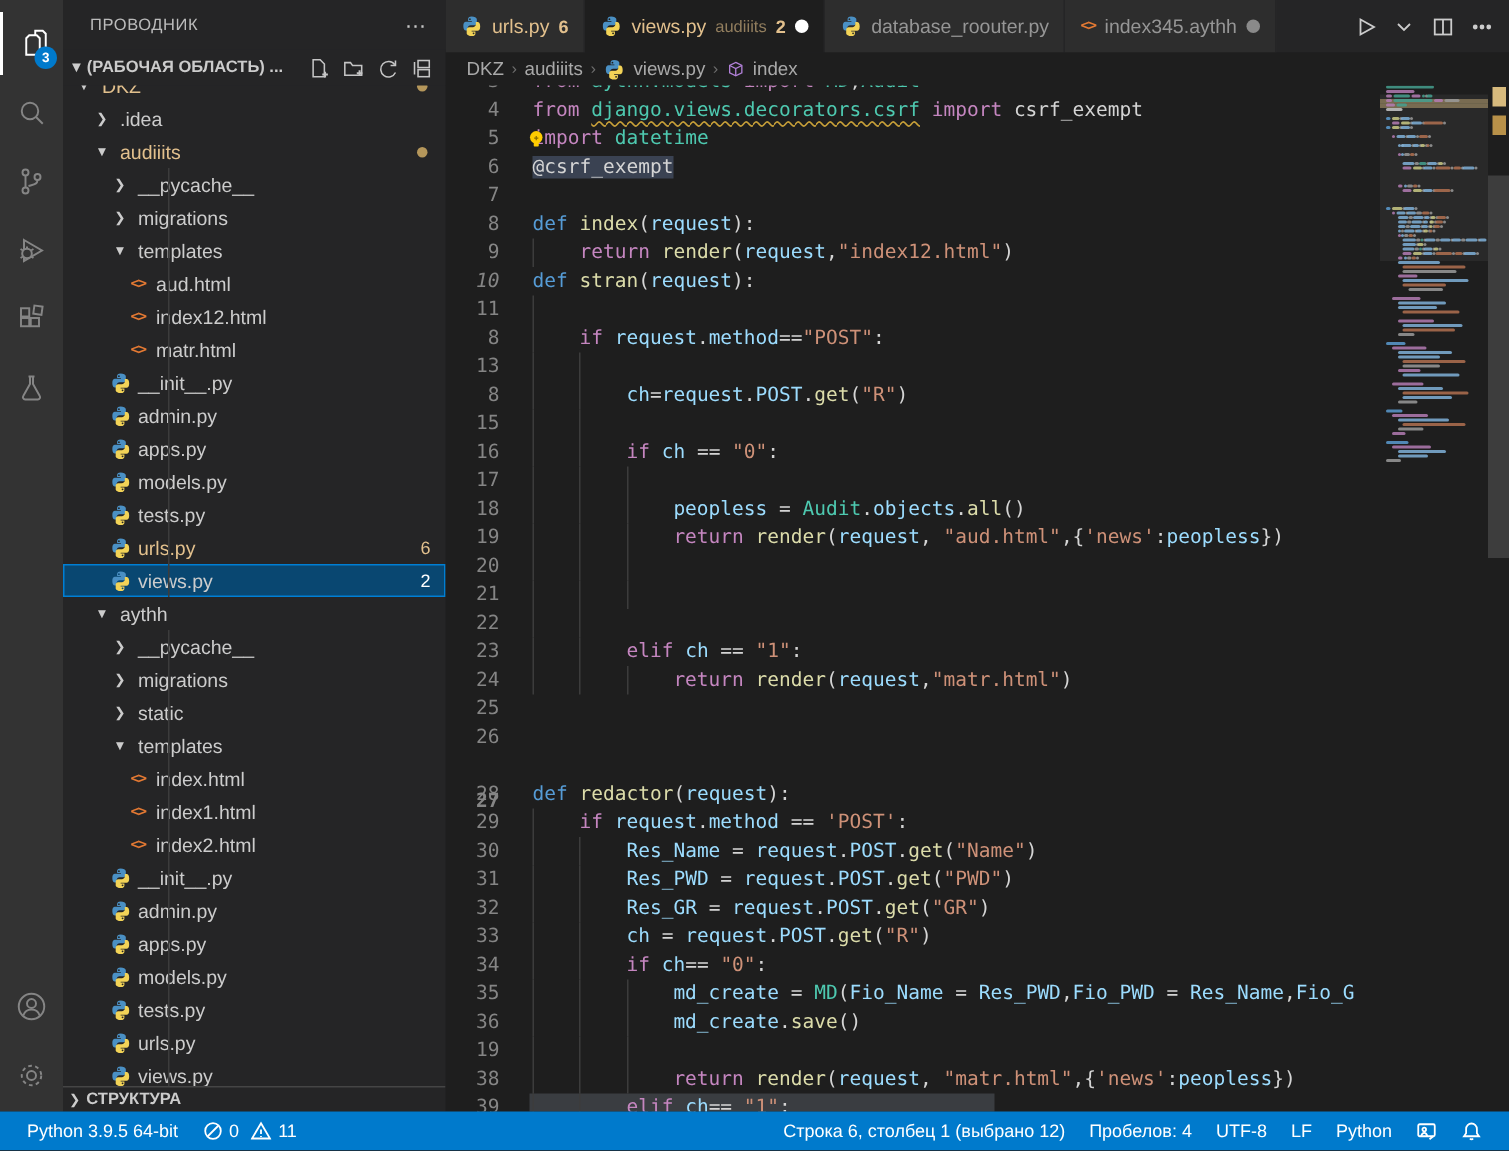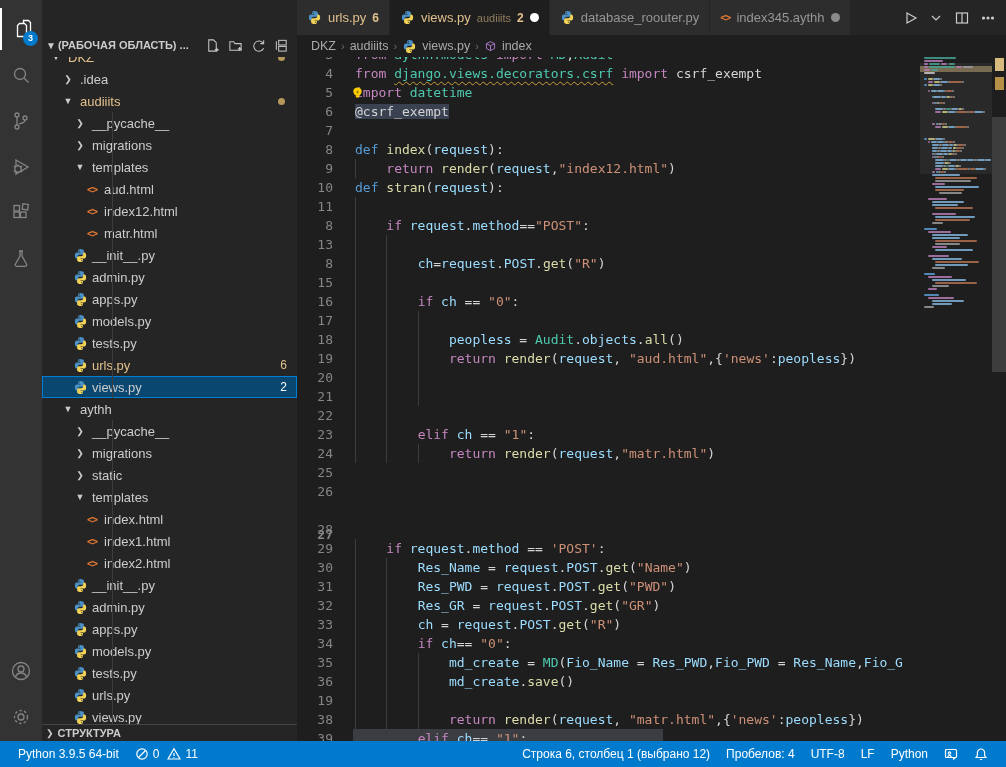--- a/index.html
+++ b/index.html
@@ -146,20 +146,24 @@
       </div>
       <div class="ab-item" style="top: 696px;">
         <svg viewBox="0 0 24 24">
           <circle cx="12" cy="12" r="3"></circle>
           <circle cx="12" cy="12" r="6.5" stroke-dasharray="2.5 2.2"></circle>
         </svg>
       </div>
     </div>
 
   <div class="sidebar">
+    <div class="sb-title">
+      <span>ПРОВОДНИК</span>
+      <span class="more">⋯</span>
+    </div>
     <div class="sb-section">
       <span class="chev">▼</span>
       <span class="lbl">(РАБОЧАЯ ОБЛАСТЬ) ...</span>
       <span class="sb-actions" id="sb-actions">
           <span style="display: flex;">
             <svg viewBox="0 0 16 16">
               <path d="M4 2h5l3 3v9H4z"></path>
               <path d="M12.5 10.5v4M10.5 12.5h4" stroke-width="1.4"></path>
             </svg>
           </span>
@@ -530,21 +534,21 @@
           </svg></span>
         <div class="ln" style="top: 45px;">6</div>
         <div class="ctext cline" style="top: 45px;"><span class="tk-sel">@csrf_exempt</span></div>
         <div class="ln" style="top: 64px;">7</div>
         <div class="ctext cline" style="top: 64px;"></div>
         <div class="ln" style="top: 83px;">8</div>
         <div class="ctext cline" style="top: 83px;"><span class="tk-def">def</span><span class="tk-pl"> </span><span class="tk-fn">index</span><span class="tk-pl">(</span><span class="tk-var">request</span><span class="tk-pl">):</span></div>
         <div class="ln" style="top: 102px;">9</div>
         <div class="iguide-c" style="top: 102px; left: 58px;"></div>
         <div class="ctext cline" style="top: 102px;"><span class="tk-pl">    </span><span class="tk-kw">return</span><span class="tk-pl"> </span><span class="tk-fn">render</span><span class="tk-pl">(</span><span class="tk-var">request</span><span class="tk-pl">,</span><span class="tk-str">"index12.html"</span><span class="tk-pl">)</span></div>
-        <div class="ln" style="top: 121px;">10</div>
+        <div class="ln" style="top: 121px; font-style: italic;">10</div>
         <div class="ctext cline" style="top: 121px;"><span class="tk-def">def</span><span class="tk-pl"> </span><span class="tk-fn">stran</span><span class="tk-pl">(</span><span class="tk-var">request</span><span class="tk-pl">):</span></div>
         <div class="ln" style="top: 140px;">11</div>
         <div class="iguide-c" style="top: 140px; left: 58px;"></div>
         <div class="ctext cline" style="top: 140px;"></div>
         <div class="ln" style="top: 159px;">8</div>
         <div class="iguide-c" style="top: 159px; left: 58px;"></div>
         <div class="ctext cline" style="top: 159px;"><span class="tk-pl">    </span><span class="tk-kw">if</span><span class="tk-pl"> </span><span class="tk-var">request</span><span class="tk-pl">.</span><span class="tk-var">method</span><span class="tk-pl">==</span><span class="tk-str">"POST"</span><span class="tk-pl">:</span></div>
         <div class="ln" style="top: 178px;">13</div>
         <div class="iguide-c" style="top: 178px; left: 58px;"></div>
         <div class="iguide-c" style="top: 178px; left: 89.32px;"></div>
@@ -599,20 +603,21 @@
         <div class="iguide-c" style="top: 387px; left: 89.32px;"></div>
         <div class="iguide-c" style="top: 387px; left: 120.64px;"></div>
         <div class="ctext cline" style="top: 387px;"><span class="tk-pl">            </span><span class="tk-kw">return</span><span class="tk-pl"> </span><span class="tk-fn">render</span><span class="tk-pl">(</span><span class="tk-var">request</span><span class="tk-pl">,</span><span class="tk-str">"matr.html"</span><span class="tk-pl">)</span></div>
         <div class="ln" style="top: 406px;">25</div>
         <div class="ctext cline" style="top: 406px;"></div>
         <div class="ln" style="top: 425px;">26</div>
         <div class="ctext cline" style="top: 425px;"></div>
         <div class="ln" style="top: 468px; font-weight: bold;">27</div>
         <div class="ctext cline" style="top: 444px;"></div>
         <div class="ln" style="top: 463px;">28</div>
+        <div class="ctext cline" style="top: 463px;"><span class="tk-def">def</span><span class="tk-pl"> </span><span class="tk-fn">redactor</span><span class="tk-pl">(</span><span class="tk-var">request</span><span class="tk-pl">):</span></div>
         <div class="ln" style="top: 482px;">29</div>
         <div class="iguide-c" style="top: 482px; left: 58px;"></div>
         <div class="ctext cline" style="top: 482px;"><span class="tk-pl">    </span><span class="tk-kw">if</span><span class="tk-pl"> </span><span class="tk-var">request</span><span class="tk-pl">.</span><span class="tk-var">method</span><span class="tk-pl"> == </span><span class="tk-str">'POST'</span><span class="tk-pl">:</span></div>
         <div class="ln" style="top: 501px;">30</div>
         <div class="iguide-c" style="top: 501px; left: 58px;"></div>
         <div class="iguide-c" style="top: 501px; left: 89.32px;"></div>
         <div class="ctext cline" style="top: 501px;"><span class="tk-pl">        </span><span class="tk-var">Res_Name</span><span class="tk-pl"> = </span><span class="tk-var">request</span><span class="tk-pl">.</span><span class="tk-var">POST</span><span class="tk-pl">.</span><span class="tk-fn">get</span><span class="tk-pl">(</span><span class="tk-str">"Name"</span><span class="tk-pl">)</span></div>
         <div class="ln" style="top: 520px;">31</div>
         <div class="iguide-c" style="top: 520px; left: 58px;"></div>
         <div class="iguide-c" style="top: 520px; left: 89.32px;"></div>

